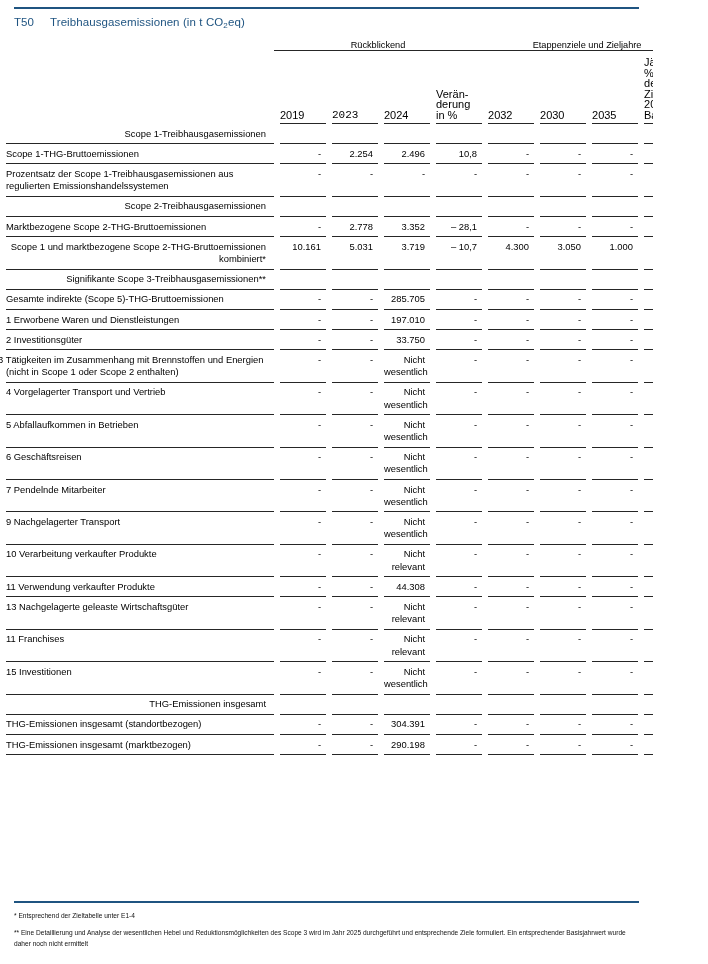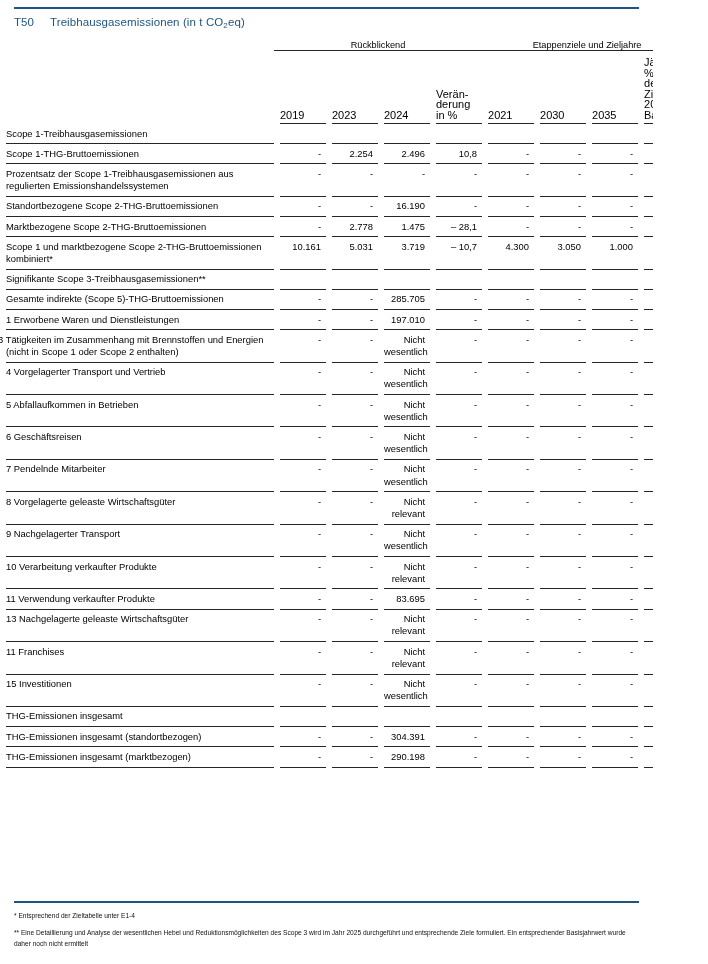--- a/index.html
+++ b/index.html
@@ -110,21 +110,21 @@
   .r td.num {
     text-align: right;
     padding-right: 5px;
     white-space: pre-line;
   }
   .r td.lbl { padding-right: 8px; }
 
   
   .gap { border-bottom: none !important; width: 6px; }
 
-  .lvl-group  { padding-left: 0px; }
+  .lvl-group  { padding-left: 0px; text-align: right; }
   .lvl-item   { padding-left: 17px; }
   .hang-ind {
     padding-left: 17px;
     text-indent: -8px;
   }
 
   
   .fn-rule {
     position: absolute;
     left: 14px;
@@ -188,29 +188,29 @@
           <td colspan="16"></td>
         </tr>
         <tr class="grp-gap">
           <td colspan="17"></td>
         </tr>
         <tr class="colhead">
           <td class="lbl"></td>
           <td class="gap"></td>
           <td class="num" style="white-space: pre-line;">2019</td>
           <td class="gap"></td>
-          <td class="num" style="white-space: pre-line;">2023</td>
+          <td class="num" style="white-space: pre-line; font-family: Liberation Mono, monospace;">2023</td>
           <td class="gap"></td>
           <td class="num" style="white-space: pre-line;">2024</td>
           <td class="gap"></td>
           <td class="num" style="white-space: pre-line;">Verän-
 derung
 in %</td>
           <td class="gap"></td>
-          <td class="num" style="white-space: pre-line;">2021</td>
+          <td class="num" style="white-space: pre-line;">2032</td>
           <td class="gap"></td>
           <td class="num" style="white-space: pre-line;">2030</td>
           <td class="gap"></td>
           <td class="num" style="white-space: pre-line;">2035</td>
           <td class="gap"></td>
           <td class="num" style="white-space: pre-line;">Jährlich %
 des Ziels
 2035/
 Basisjahr</td>
         </tr>
@@ -268,46 +268,46 @@
           <td class="gap"></td>
           <td class="num">-</td>
           <td class="gap"></td>
           <td class="num">-</td>
           <td class="gap"></td>
           <td class="num">-</td>
           <td class="gap"></td>
           <td class="num">-</td>
         </tr>
         <tr class="r">
-          <td class="lbl lvl-item">Standortbezogene Scope 2-THG-Bruttoemissionen</td>
-          <td class="gap"></td>
-          <td class="num">-</td>
-          <td class="gap"></td>
-          <td class="num">-</td>
-          <td class="gap"></td>
-          <td class="num">16.190</td>
-          <td class="gap"></td>
-          <td class="num">-</td>
-          <td class="gap"></td>
-          <td class="num">-</td>
-          <td class="gap"></td>
-          <td class="num">-</td>
-          <td class="gap"></td>
-          <td class="num">-</td>
-          <td class="gap"></td>
-          <td class="num">-</td>
+          <td class="lbl lvl-group">Scope 2-Treibhausgasemissionen</td>
+          <td class="gap"></td>
+          <td class="num"></td>
+          <td class="gap"></td>
+          <td class="num"></td>
+          <td class="gap"></td>
+          <td class="num"></td>
+          <td class="gap"></td>
+          <td class="num"></td>
+          <td class="gap"></td>
+          <td class="num"></td>
+          <td class="gap"></td>
+          <td class="num"></td>
+          <td class="gap"></td>
+          <td class="num"></td>
+          <td class="gap"></td>
+          <td class="num"></td>
         </tr>
         <tr class="r">
           <td class="lbl lvl-item">Marktbezogene Scope 2-THG-Bruttoemissionen</td>
           <td class="gap"></td>
           <td class="num">-</td>
           <td class="gap"></td>
           <td class="num">2.778</td>
           <td class="gap"></td>
-          <td class="num">1.475</td>
+          <td class="num">3.352</td>
           <td class="gap"></td>
           <td class="num">– 28,1</td>
           <td class="gap"></td>
           <td class="num">-</td>
           <td class="gap"></td>
           <td class="num">-</td>
           <td class="gap"></td>
           <td class="num">-</td>
           <td class="gap"></td>
           <td class="num">-</td>
@@ -382,20 +382,39 @@
           <td class="gap"></td>
           <td class="num">-</td>
           <td class="gap"></td>
           <td class="num">-</td>
           <td class="gap"></td>
           <td class="num">-</td>
           <td class="gap"></td>
           <td class="num">-</td>
         </tr>
         <tr class="r">
+          <td class="lbl lvl-item">2 Investitionsgüter</td>
+          <td class="gap"></td>
+          <td class="num">-</td>
+          <td class="gap"></td>
+          <td class="num">-</td>
+          <td class="gap"></td>
+          <td class="num">33.750</td>
+          <td class="gap"></td>
+          <td class="num">-</td>
+          <td class="gap"></td>
+          <td class="num">-</td>
+          <td class="gap"></td>
+          <td class="num">-</td>
+          <td class="gap"></td>
+          <td class="num">-</td>
+          <td class="gap"></td>
+          <td class="num">-</td>
+        </tr>
+        <tr class="r">
           <td class="lbl hang-ind">3 Tätigkeiten im Zusammenhang mit Brennstoffen und Energien (nicht in Scope 1 oder Scope 2 enthalten)</td>
           <td class="gap"></td>
           <td class="num">-</td>
           <td class="gap"></td>
           <td class="num">-</td>
           <td class="gap"></td>
           <td class="num">Nicht
 wesentlich</td>
           <td class="gap"></td>
           <td class="num">-</td>
@@ -482,87 +501,67 @@
           <td class="gap"></td>
           <td class="num">-</td>
           <td class="gap"></td>
           <td class="num">-</td>
           <td class="gap"></td>
           <td class="num">-</td>
           <td class="gap"></td>
           <td class="num">-</td>
         </tr>
         <tr class="r">
-          <td class="lbl lvl-item">8 Vorgelagerte geleaste Wirtschaftsgüter</td>
+          <td class="lbl lvl-item">9 Nachgelagerter Transport</td>
+          <td class="gap"></td>
+          <td class="num">-</td>
+          <td class="gap"></td>
+          <td class="num">-</td>
+          <td class="gap"></td>
+          <td class="num">Nicht
+wesentlich</td>
+          <td class="gap"></td>
+          <td class="num">-</td>
+          <td class="gap"></td>
+          <td class="num">-</td>
+          <td class="gap"></td>
+          <td class="num">-</td>
+          <td class="gap"></td>
+          <td class="num">-</td>
+          <td class="gap"></td>
+          <td class="num">-</td>
+        </tr>
+        <tr class="r">
+          <td class="lbl lvl-item">10 Verarbeitung verkaufter Produkte</td>
           <td class="gap"></td>
           <td class="num">-</td>
           <td class="gap"></td>
           <td class="num">-</td>
           <td class="gap"></td>
           <td class="num">Nicht
 relevant</td>
           <td class="gap"></td>
           <td class="num">-</td>
           <td class="gap"></td>
           <td class="num">-</td>
           <td class="gap"></td>
           <td class="num">-</td>
           <td class="gap"></td>
           <td class="num">-</td>
           <td class="gap"></td>
           <td class="num">-</td>
         </tr>
         <tr class="r">
-          <td class="lbl lvl-item">9 Nachgelagerter Transport</td>
-          <td class="gap"></td>
-          <td class="num">-</td>
-          <td class="gap"></td>
-          <td class="num">-</td>
-          <td class="gap"></td>
-          <td class="num">Nicht
-wesentlich</td>
-          <td class="gap"></td>
-          <td class="num">-</td>
-          <td class="gap"></td>
-          <td class="num">-</td>
-          <td class="gap"></td>
-          <td class="num">-</td>
-          <td class="gap"></td>
-          <td class="num">-</td>
-          <td class="gap"></td>
-          <td class="num">-</td>
-        </tr>
-        <tr class="r">
-          <td class="lbl lvl-item">10 Verarbeitung verkaufter Produkte</td>
-          <td class="gap"></td>
-          <td class="num">-</td>
-          <td class="gap"></td>
-          <td class="num">-</td>
-          <td class="gap"></td>
-          <td class="num">Nicht
-relevant</td>
-          <td class="gap"></td>
-          <td class="num">-</td>
-          <td class="gap"></td>
-          <td class="num">-</td>
-          <td class="gap"></td>
-          <td class="num">-</td>
-          <td class="gap"></td>
-          <td class="num">-</td>
-          <td class="gap"></td>
-          <td class="num">-</td>
-        </tr>
-        <tr class="r">
           <td class="lbl lvl-item">11 Verwendung verkaufter Produkte</td>
           <td class="gap"></td>
           <td class="num">-</td>
           <td class="gap"></td>
           <td class="num">-</td>
           <td class="gap"></td>
-          <td class="num">83.695</td>
+          <td class="num">44.308</td>
           <td class="gap"></td>
           <td class="num">-</td>
           <td class="gap"></td>
           <td class="num">-</td>
           <td class="gap"></td>
           <td class="num">-</td>
           <td class="gap"></td>
           <td class="num">-</td>
           <td class="gap"></td>
           <td class="num">-</td>

